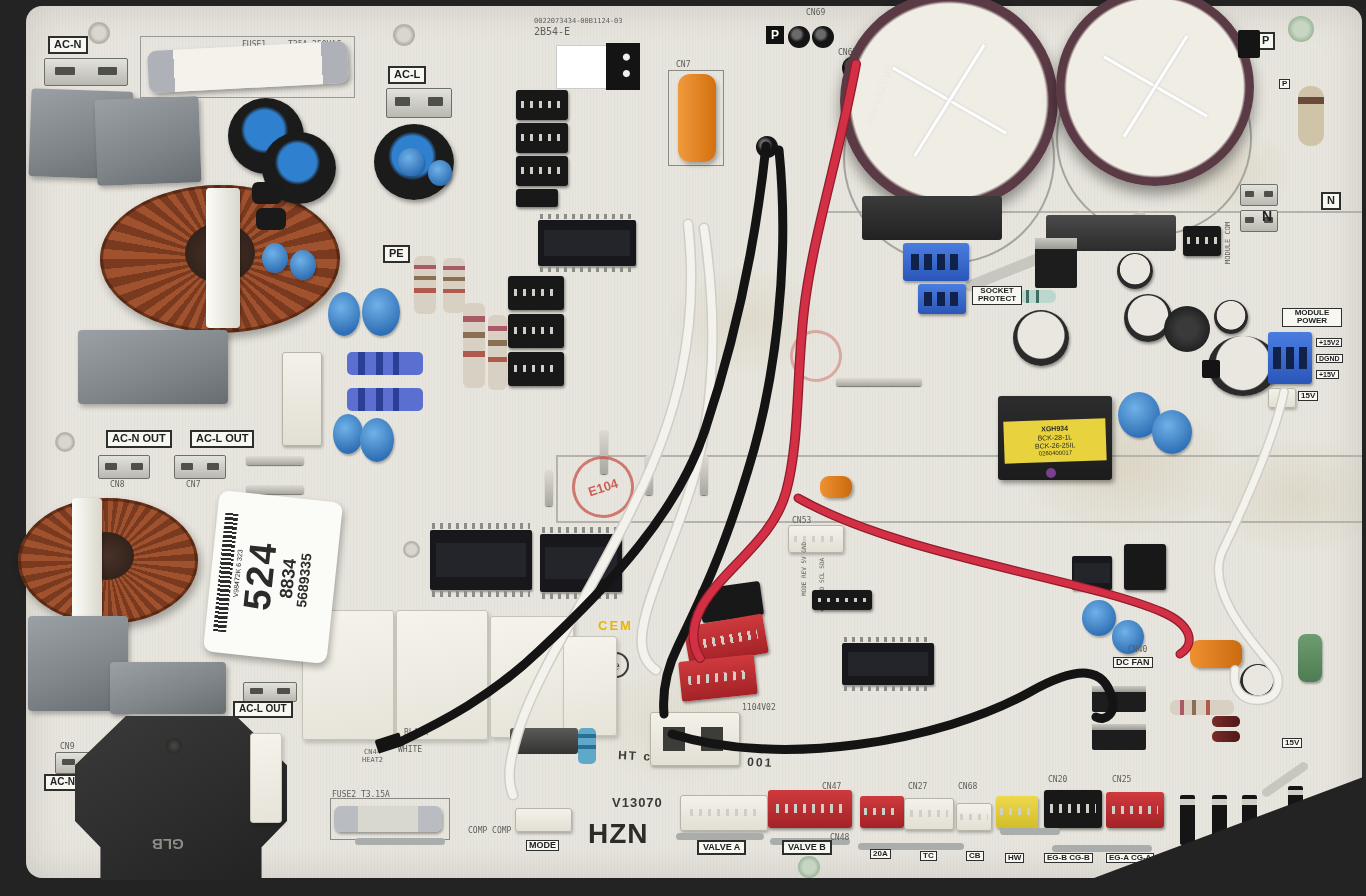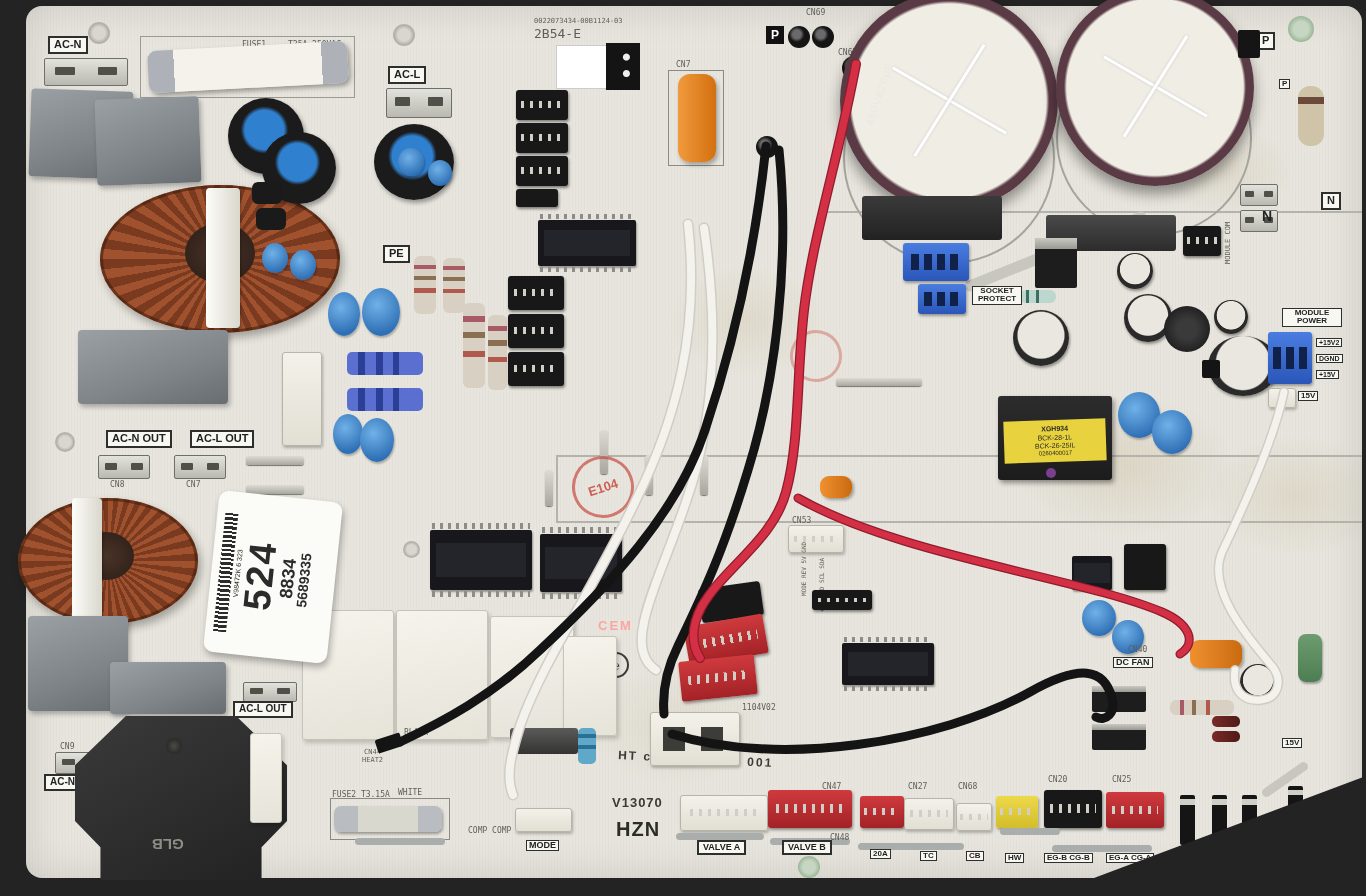--- a/index.html
+++ b/index.html
@@ -127,21 +127,21 @@
   <div class="lbox" style="left:48px;top:36px">AC-N</div>
   <div class="spade" style="left:44px;top:58px;width:82px;height:26px"></div>
   <div class="a" style="left:140px;top:36px;width:215px;height:62px;border:1px solid #9a9a94"></div>
   <span class="silk" style="left:242px;top:40px">FUSE1</span>
   <span class="silk" style="left:288px;top:40px">T25A 250VAC</span>
   <div class="fuse" style="left:148px;top:46px;width:200px;height:42px;transform:rotate(-3deg)"></div>
   <div class="lbox" style="left:388px;top:66px">AC-L</div>
   <div class="spade" style="left:386px;top:88px;width:64px;height:28px"></div>
 
   <span class="silk" style="left:534px;top:17px;font-size:7px">0022073434-00B1124-03</span>
-  <span class="silk" style="left:534px;top:26px;font-size:13px">2B54-E</span>
+  <span class="silk" style="left:534px;top:26px;font-size:10px">2B54-E</span>
   <div class="a" style="left:556px;top:45px;width:52px;height:44px;background:#fff;border:1px solid #ccc"></div>
   <div class="a" style="left:606px;top:43px;width:34px;height:47px;background:#141414;
        background-image:radial-gradient(circle at 60% 30%,#eee 3px,transparent 4px),radial-gradient(circle at 60% 65%,#eee 3px,transparent 4px)"></div>
 
   <span class="silk" style="left:676px;top:60px">CN7</span>
   <div class="a" style="left:668px;top:70px;width:56px;height:96px;border:1px solid #8a8a84"></div>
   <div class="ocapv" style="left:678px;top:74px;width:38px;height:88px"></div>
 
   <div class="a" style="left:766px;top:26px;width:18px;height:18px;background:#111;color:#fff;font-weight:bold;font-size:12px;text-align:center;line-height:18px">P</div>
   <span class="silk" style="left:806px;top:8px">CN69</span>
@@ -266,21 +266,21 @@
   <div class="dipsock" style="left:430px;top:530px;width:102px;height:60px">
       <i></i>
     </div>
   <div class="pins" style="left:432px;top:523px;width:98px;height:6px"></div>
   <div class="pins" style="left:432px;top:591px;width:98px;height:6px"></div>
   <div class="dipsock" style="left:540px;top:534px;width:82px;height:58px">
       <i></i>
     </div>
   <div class="pins" style="left:542px;top:527px;width:78px;height:6px"></div>
   <div class="pins" style="left:542px;top:593px;width:78px;height:6px"></div>
-  <span class="a" style="left:598px;top:618px;font-size:13px;font-weight:bold;letter-spacing:2px;color:#fca5a5">CEM</span>
+  <span class="a" style="left:598px;top:618px;font-size:13px;font-weight:bold;letter-spacing:2px;color:#eab308">CEM</span>
   <div class="a" style="left:603px;top:652px;width:26px;height:26px;border:2px solid #3c3c38;border-radius:50%;
        display:flex;align-items:center;justify-content:center;font-size:13px;color:#3c3c38">℮</div>
 
   <div class="whiteblk" style="left:302px;top:610px;width:90px;height:128px"></div>
   <div class="whiteblk" style="left:396px;top:610px;width:90px;height:128px"></div>
   <div class="whiteblk" style="left:490px;top:616px;width:82px;height:120px"></div>
   <div class="whiteblk" style="left:563px;top:636px;width:52px;height:98px"></div>
 
   <div class="blackconn" style="left:700px;top:585px;width:62px;height:34px;transform:rotate(-8deg)"></div>
   <div class="redconn wp" style="left:686px;top:620px;width:80px;height:40px;transform:rotate(-10deg)"></div>
@@ -341,34 +341,34 @@
   <div class="bracket"></div>
   <div class="bhole" style="left:96px;top:804px;width:46px;height:46px"></div>
   <div class="bhole" style="left:222px;top:800px;width:46px;height:46px"></div>
   <div class="a" style="left:166px;top:738px;width:16px;height:16px;border-radius:50%;background:radial-gradient(#4a4a46,#1c1c1c);z-index:5"></div>
   <span class="a" style="left:152px;top:836px;color:#8e8e88;font-weight:bold;font-size:15px;transform:rotate(180deg);z-index:5">GLB</span>
   <div class="whiteblk" style="left:250px;top:733px;width:30px;height:88px;z-index:4"></div>
 
   <span class="silk" style="left:404px;top:728px">BLACK</span>
   <span class="silk" style="left:364px;top:748px;font-size:7px">CN44</span>
   <span class="silk" style="left:362px;top:756px;font-size:7px">HEAT2</span>
-  <span class="silk" style="left:398px;top:788px">WHITE</span>
+  <span class="silk" style="left:398px;top:745px">WHITE</span>
   <span class="silk" style="left:332px;top:790px">FUSE2 T3.15A</span>
   <div class="a" style="left:330px;top:798px;width:120px;height:42px;border:1px solid #8a8a84"></div>
   <div class="glassfuse" style="left:334px;top:806px;width:108px;height:26px"></div>
   <div class="bar" style="left:355px;top:838px;width:90px;height:7px"></div>
   <div class="a" style="left:510px;top:728px;width:68px;height:26px;background:linear-gradient(#5a5a58,#333);border-radius:3px"></div>
   <div class="bres" style="left:578px;top:728px;width:18px;height:36px;background:linear-gradient(180deg,#5fa8c8 0 18%,#2c6f96 18% 28%,#5fa8c8 28% 48%,#2c6f96 48% 58%,#5fa8c8 58%)"></div>
   <span class="silk" style="left:468px;top:826px">COMP COMP</span>
   <div class="whiteconn" style="left:515px;top:808px;width:55px;height:22px"></div>
   <div class="lbox tag" style="left:526px;top:840px;font-size:9px">MODE</div>
 
   <span class="a" style="left:618px;top:752px;font-size:12px;font-weight:bold;letter-spacing:2px;color:#3a3a36;transform:rotate(3deg);white-space:nowrap">HT circuit board 001</span>
   <span class="a" style="left:612px;top:795px;font-size:13px;font-weight:bold;letter-spacing:1px;color:#3a3a36">V13070</span>
-  <span class="a" style="left:616px;top:818px;font-size:20px;font-weight:bold;letter-spacing:1px;color:#2c2c28">HZN</span>
+  <span class="a" style="left:588px;top:818px;font-size:28px;font-weight:bold;letter-spacing:1px;color:#2c2c28">HZN</span>
 
   <div class="whiteconn" style="left:650px;top:712px;width:88px;height:52px">
     <div class="a" style="left:12px;top:14px;width:22px;height:24px;background:#3c3c38"></div>
     <div class="a" style="left:50px;top:14px;width:22px;height:24px;background:#3c3c38"></div>
   </div>
 
   <div class="whiteconn wp" style="left:680px;top:795px;width:86px;height:34px"></div>
   <div class="redconn wp" style="left:768px;top:790px;width:84px;height:38px"></div>
   <span class="silk" style="left:822px;top:782px">CN47</span>
   <div class="redconn wp" style="left:860px;top:796px;width:44px;height:32px"></div>

